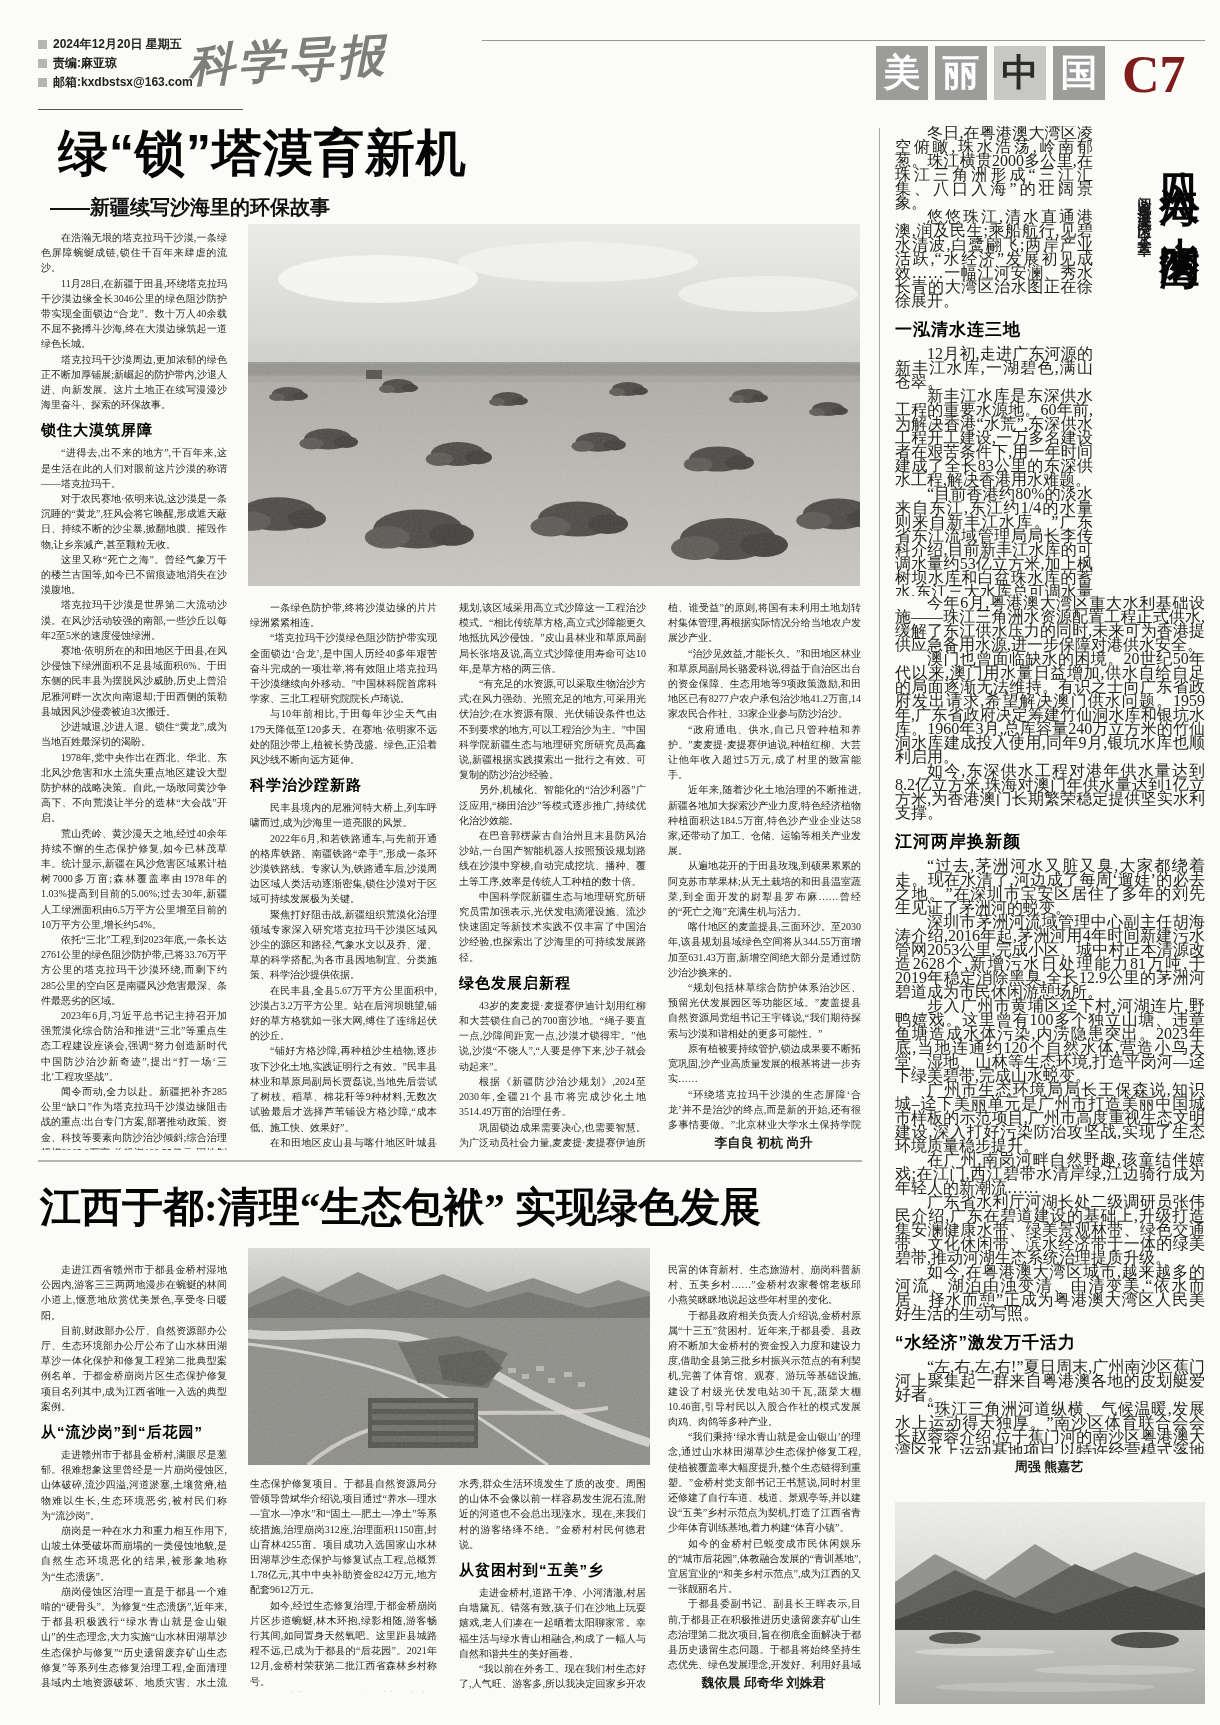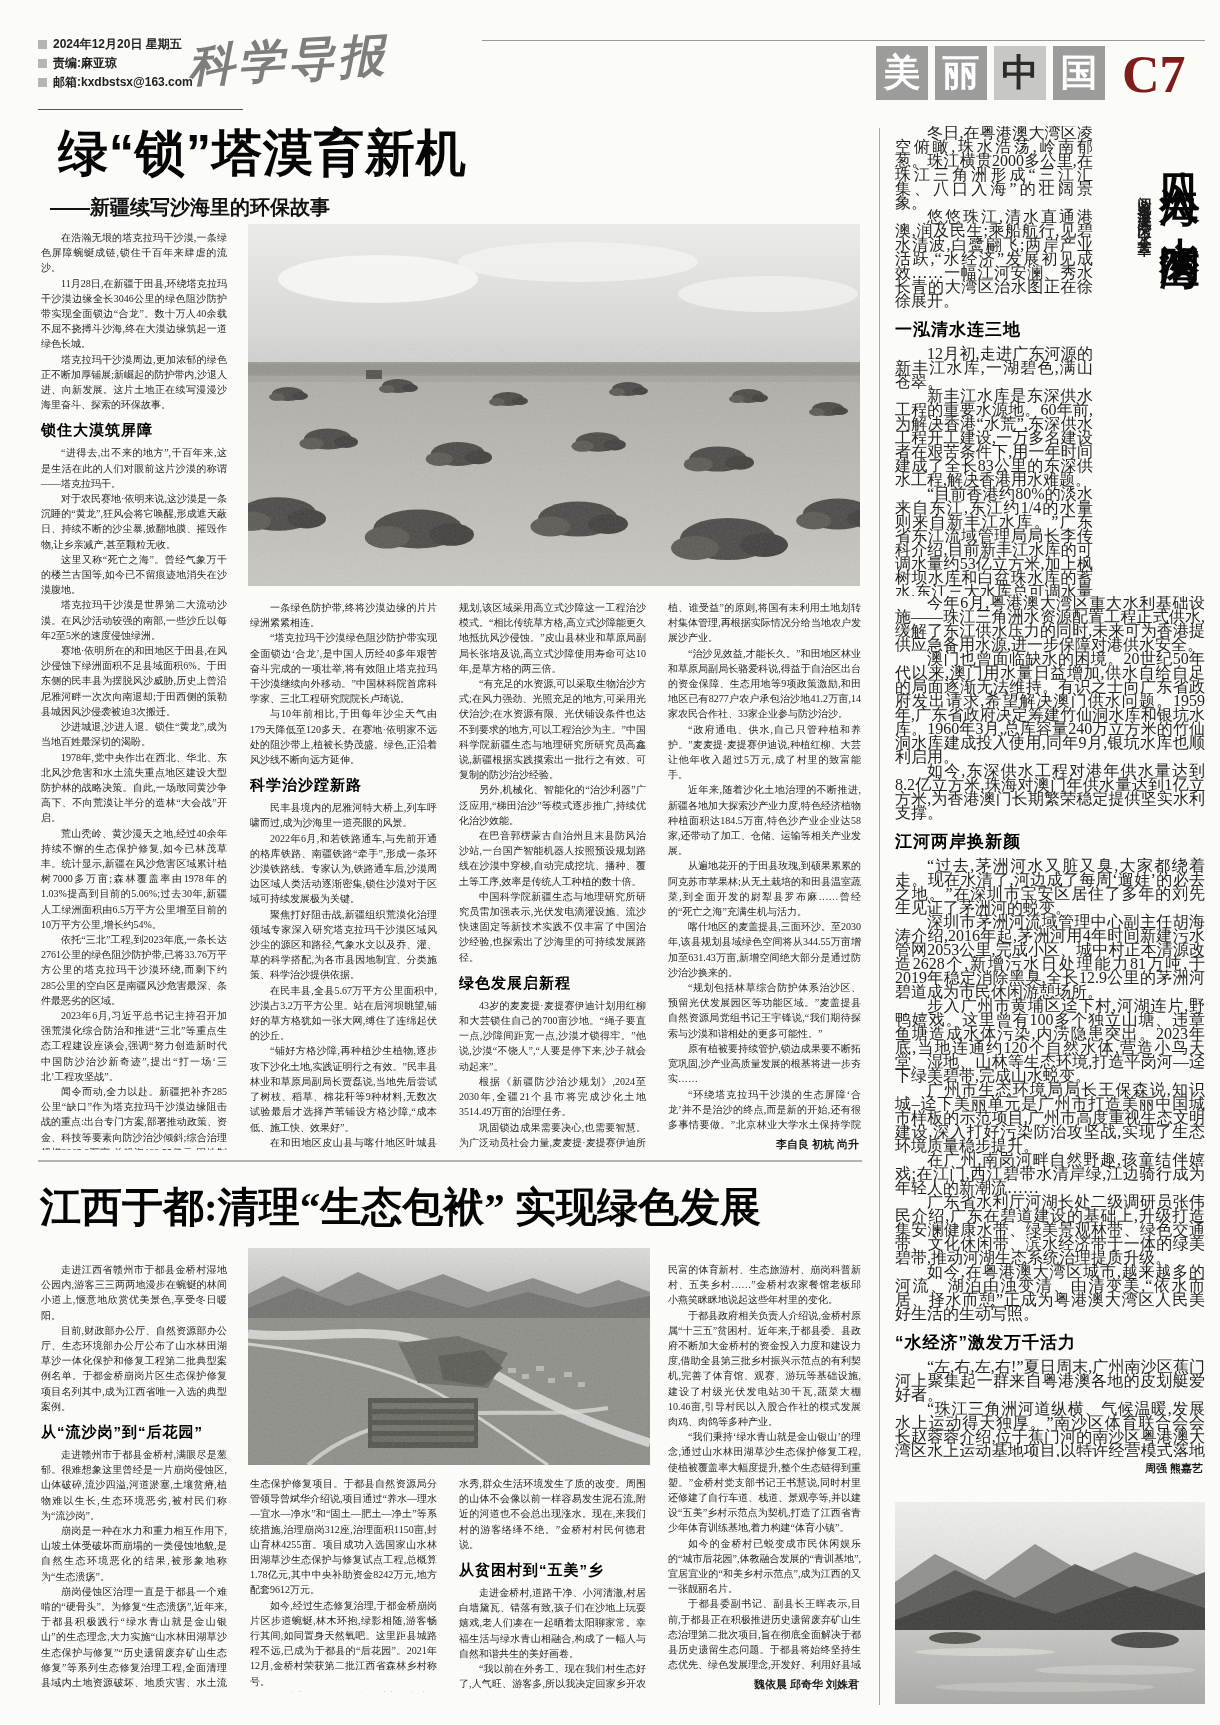--- a/index.html
+++ b/index.html
@@ -30,21 +30,21 @@
 
   
   .col { overflow:hidden; display:flex; flex-direction:column; }
   .col .blocks { flex:1 1 auto; overflow:hidden; }
   .blocks p { font-size:10px; line-height:15.2px; text-align:justify; text-indent:2em; color:#1f1f1f; }
   .blocks p.cont { text-indent:0; }
   .blocks h3.sec-h { font-family:"Liberation Sans","DejaVu Sans",sans-serif; font-size:15px; font-weight:900;
                      color:#000; margin:9px 0 5px; letter-spacing:1px; }
   .right-art .blocks p { font-size:16px; line-height:14px; }
   .right-art .blocks h3.sec-h { font-size:17px; margin:10px 0 6px; }
-  .byline { flex:0 0 auto; text-align:right; font-weight:bold; font-size:11px; padding:4px 2px 0 0;
+  .byline { flex:0 0 auto; text-align:center; font-weight:bold; font-size:13px; padding:4px 2px 0 0;
             font-family:"Liberation Sans",sans-serif; }
 
   
   .main-headline { left:42px; top:120px; font-family:"Liberation Sans","DejaVu Sans",sans-serif;
                    font-size:50px; font-weight:900; letter-spacing:1px; color:#060606;margin-left:16px; }
   .main-subtitle { left:50px; top:194px; font-family:"Liberation Sans",sans-serif; font-size:20px; font-weight:bold; color:#111; }
 
   
   .right-art { left:895px; top:126px; width:310px; height:1372px; overflow:hidden; }
   .intro-row { display:flex; }

